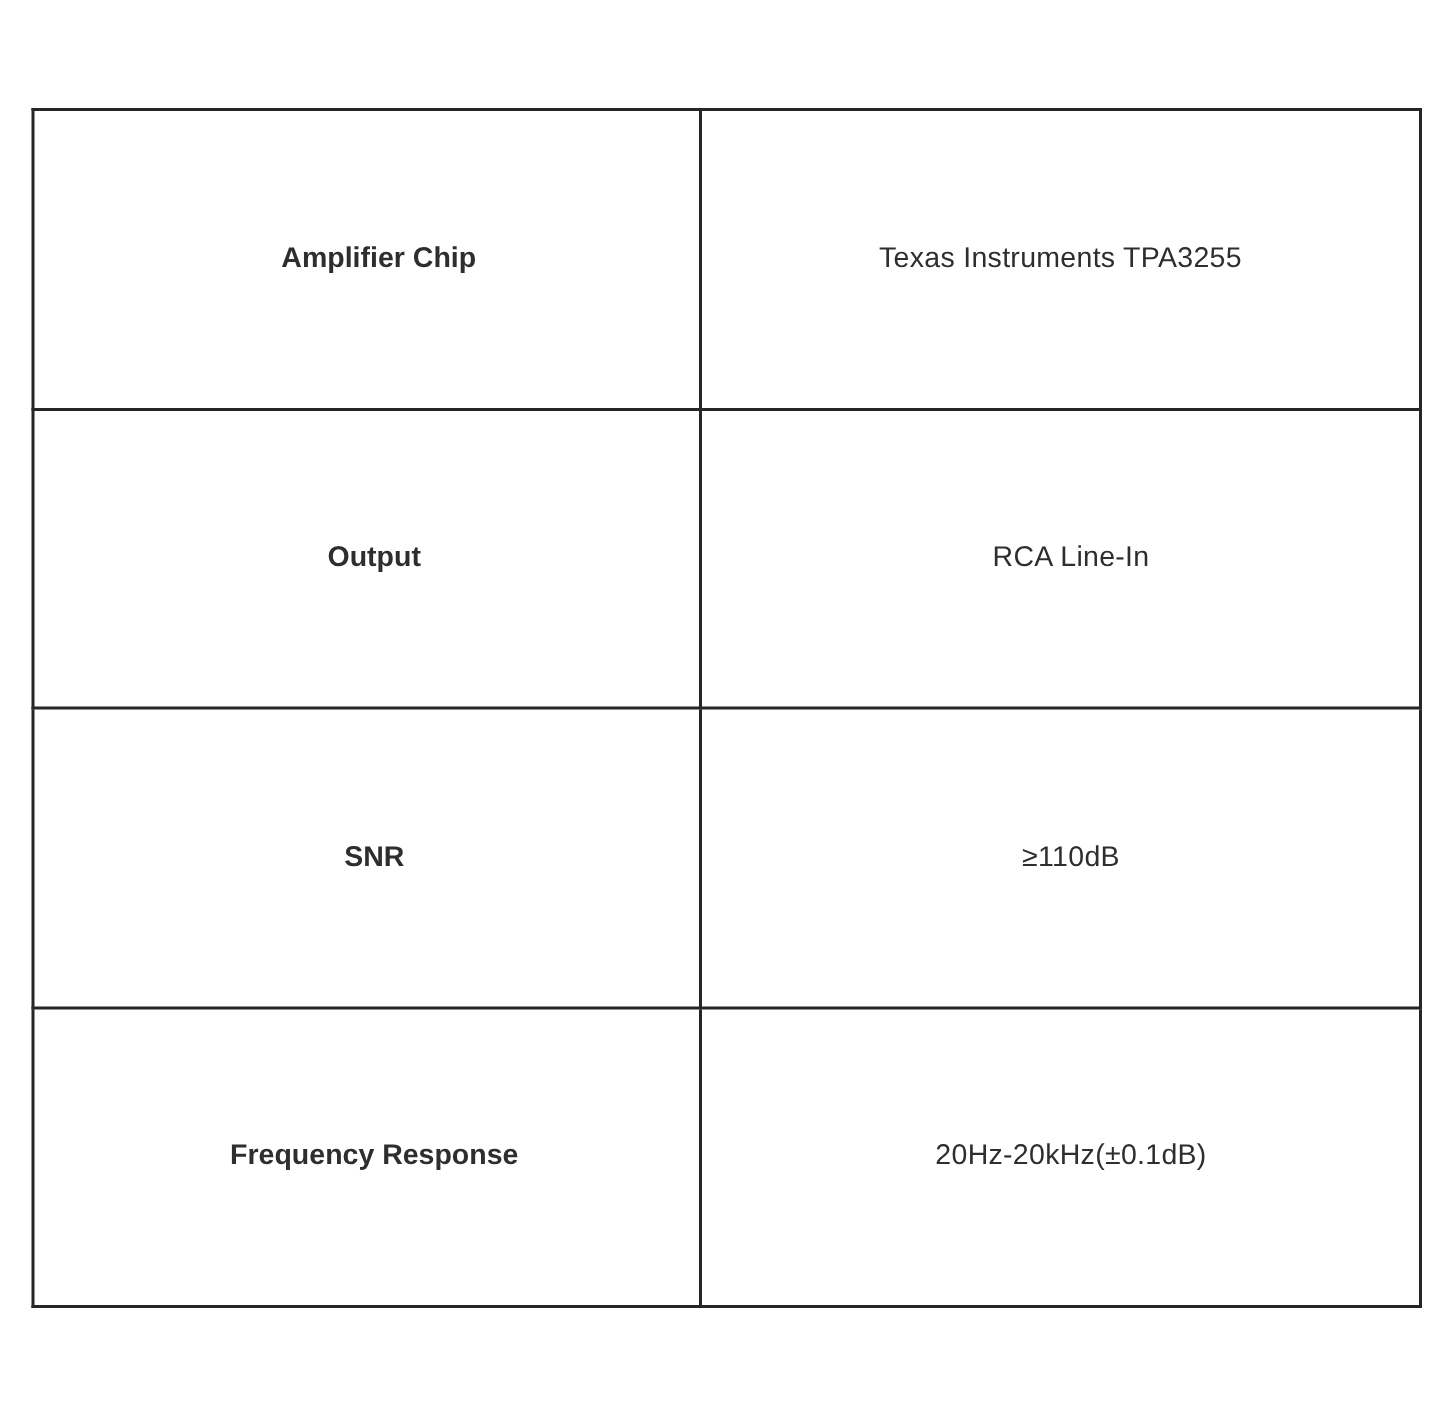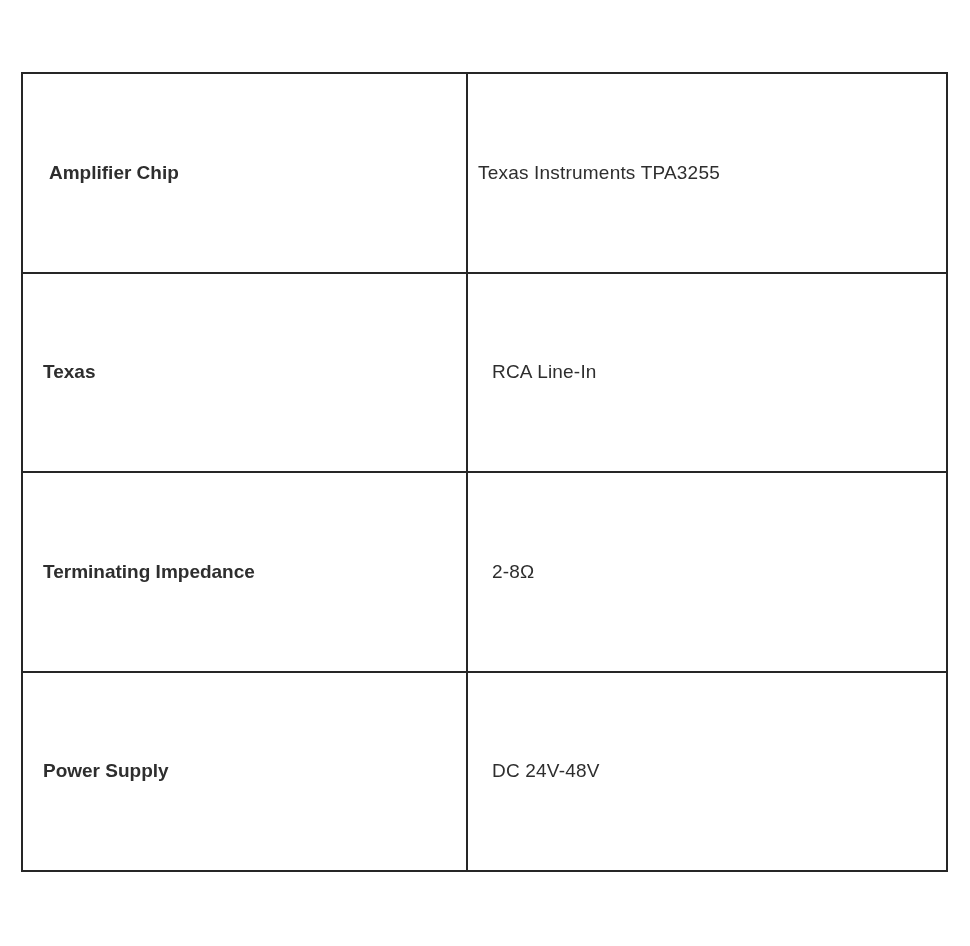--- a/index.html
+++ b/index.html
@@ -20,21 +20,21 @@
       height: 800px;
       border-collapse: collapse;
       table-layout: fixed;
     }
     .spec-table th,
     .spec-table td {
       border: 2px solid #262626;
       font-size: 19px;
       color: #2e2e2e;
       vertical-align: middle;
-      text-align: left;
+      text-align: center;
       white-space: nowrap;
       overflow: hidden;
       background: #ffffff;
     }
     .spec-table th {
       width: 407px;
       font-weight: 700;
       padding: 0 10px 0 20px;
     }
     .spec-table td {
@@ -54,35 +54,35 @@
 <body>
 
 <table class="spec-table">
   <tbody>
   <tr>
     <th>Amplifier Chip</th>
     <td>Texas Instruments TPA3255</td>
   </tr>
 
   <tr>
-    <th>Texas</th>
+    <th>Output</th>
     <td>RCA Line-In</td>
   </tr>
 
 
 
 
 
+  <tr>
+    <th>SNR</th>
+    <td>≥110dB</td>
+  </tr>
+
 
 
 
   <tr>
-    <th>Terminating Impedance</th>
-    <td>2-8Ω</td>
+    <th>Frequency Response</th>
+    <td>20Hz-20kHz(±0.1dB)</td>
   </tr>
 
-
-  <tr>
-    <th>Power Supply</th>
-    <td>DC 24V-48V</td>
-  </tr>
 </tbody>
 </table>
 
 </body></html>

